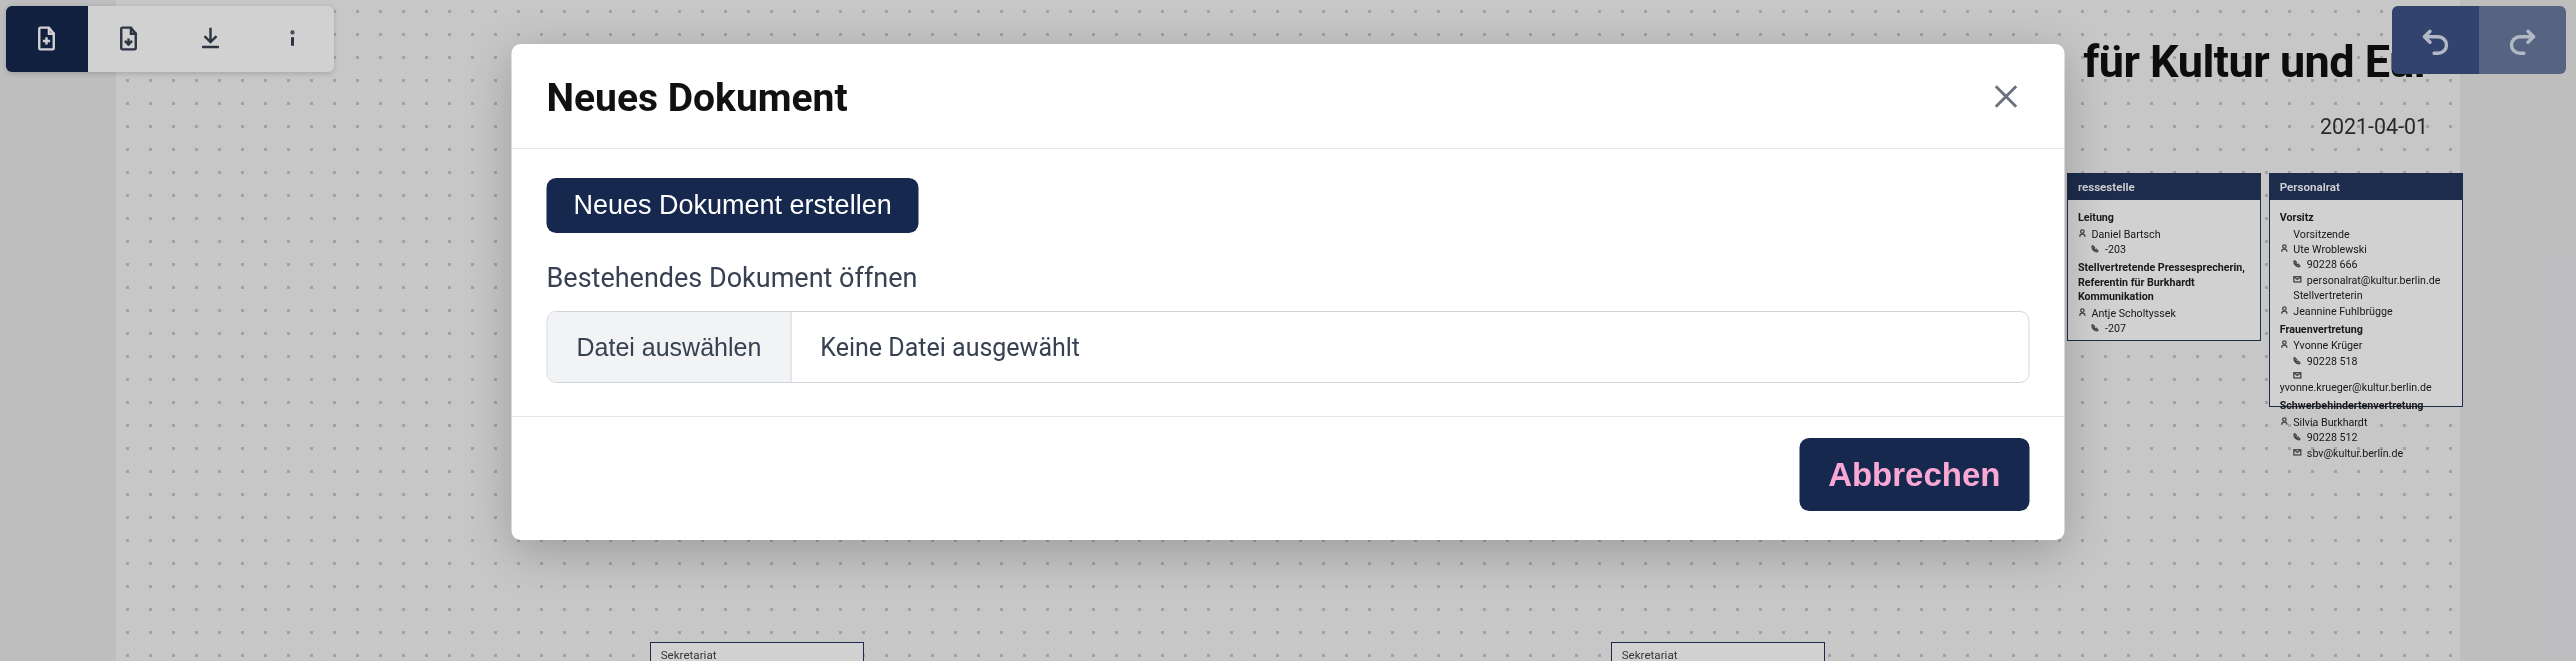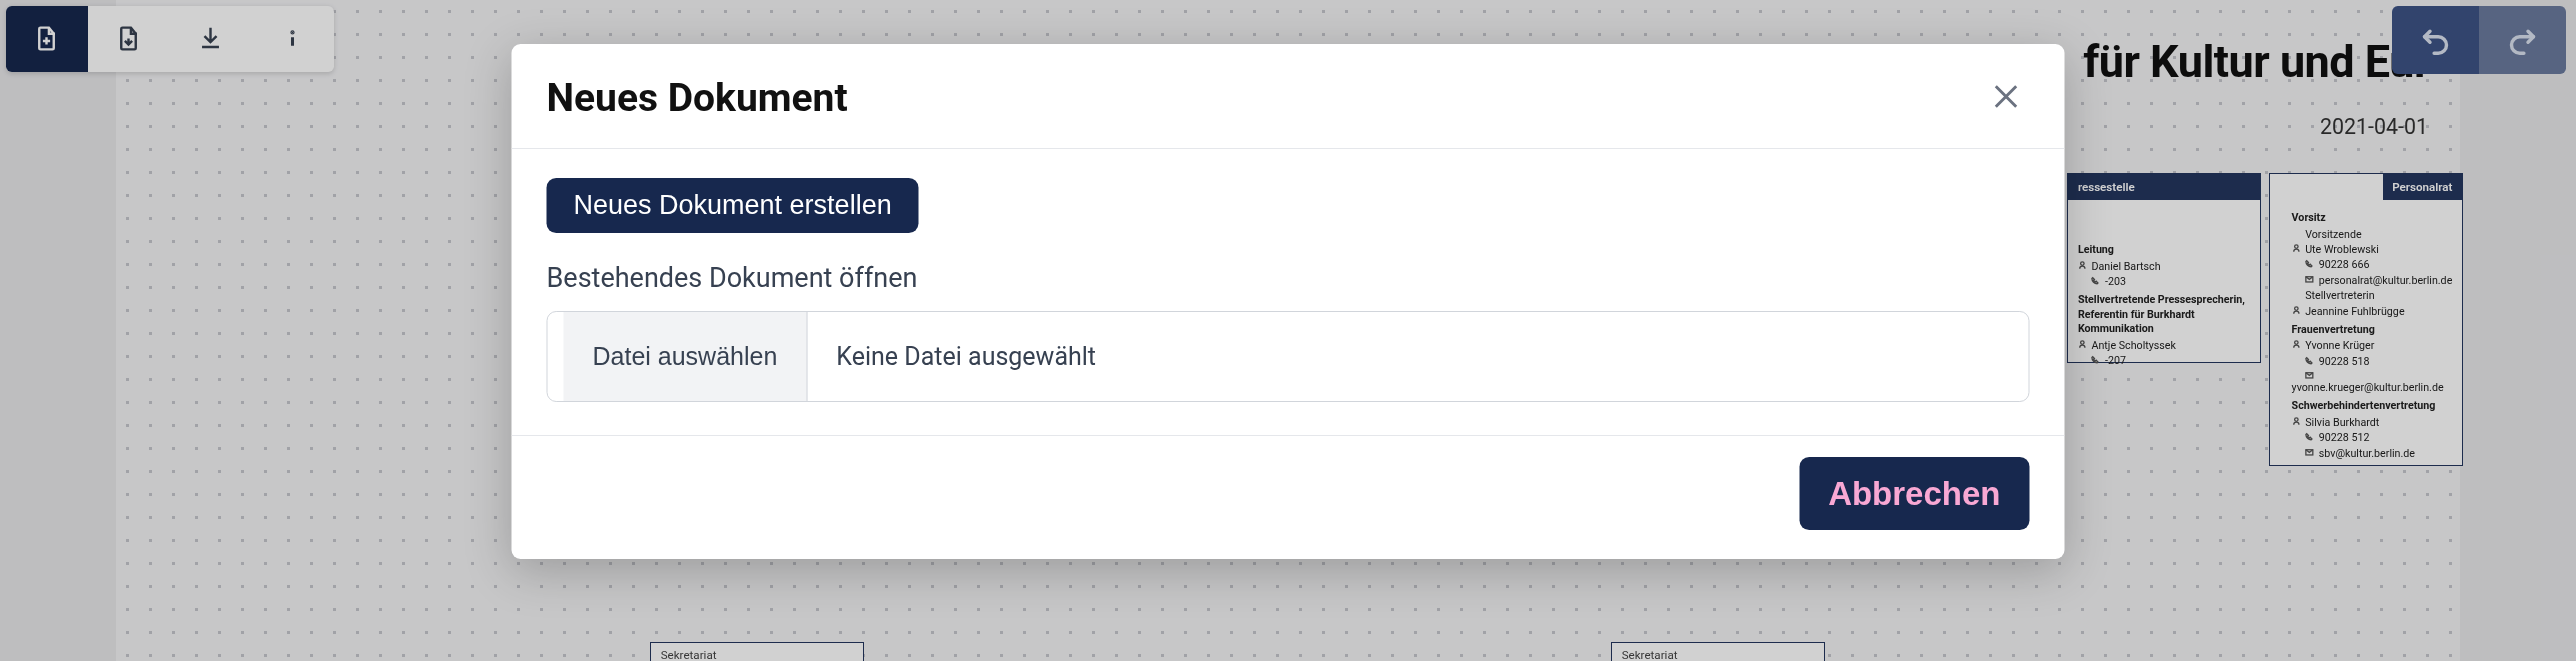--- a/index.html
+++ b/index.html
@@ -31,39 +31,39 @@
     
     
     .cards { position: absolute; top: 173px; right: 113px; display: flex; gap: 7.8px; z-index:2; }
     .card { background: #fff; border: 1.9px solid #24365f; width: 194px; font-size: 10.7px; display:flex; flex-direction:column; }
     .card-header { background: #24365f; color: #fff; padding: 5.8px 9.7px; font-weight: 600; font-size: 11.6px; }
     .card-body { padding: 7.8px 9.7px 9.7px; color: #222; line-height: 1.35; }
     .card-body .section-title { font-weight: 700; margin-top: 3.9px; margin-bottom:1.9px; }
     .card-body .row { display:flex; align-items:flex-start; gap:4.9px; margin:1px 0; }
     .card-body .row svg { width:8.7px; height:8.7px; flex-shrink:0; margin-top:1px; stroke:#555; fill:none; stroke-width:1.5; }
     .card-body .subrow { padding-left: 13.6px; }
-    .card.c1 { height: 190px; gap: 32px; }
-    .card.c2 { height: 293px; align-items: flex-end; }
+    .card.c1 { height: 168px; }
+    .card.c2 { height: 234px; }
     
     
     .sek { position:absolute; bottom:0; background:#fff; border:1.9px solid #24365f; border-bottom:none; padding:4.9px 9.7px 0; font-size:11.6px; color:#444; z-index:2; }
     .sek1 { left:650px; width:214px; }
     .sek2 { left:1611px; width:214px; }
     
     
     .modal { position: absolute; top: 44px; left: 50%; transform: translateX(-50%); width: 1553px; background: #fff; border-radius: 9px; box-shadow: 0 11.6px 47px rgba(0,0,0,0.22); z-index: 10; overflow: hidden; }
     .modal-head { display: flex; align-items: center; justify-content: space-between; padding: 29px 35px 25px; }
     .modal-head h2 { font-size: 39px; font-weight: 700; color: #111; }
     .modal-head .close { background: none; border: none; cursor: pointer; padding: 5.8px; }
     .modal-head .close svg { width: 35px; height: 35px; stroke: #6b7280; stroke-width: 2; }
     .modal hr { border: none; border-top: 1px solid #e5e7eb; }
     .modal-body { padding: 29px 35px 33px; }
     .btn-primary { background: #17284e; color: #fff; border: none; border-radius: 9.7px; padding: 12px 27px; font-size: 27px; font-weight: 500; cursor: pointer; }
     .section-label { font-size: 27px; color: #374151; margin: 29px 0 17.5px; }
-    .filepick { display: flex; border: 1px solid #d1d5db; border-radius: 9.7px; overflow: hidden; height: 91px; align-items:stretch;padding-left:16px; }
+    .filepick { display: flex; border: 1px solid #d1d5db; border-radius: 9.7px; overflow: hidden; height: 72px; align-items:stretch; }
     .filepick-btn { background: #f2f3f5; border: none; border-right: 1px solid #d1d5db; padding: 0 29px; font-size: 25px; color: #374151; cursor: pointer; }
     .filepick-label { flex:1; display:flex; align-items:center; padding: 0 29px; font-size: 25px; color: #374151; }
     .modal-foot { padding: 21.4px 35px 29px; display:flex; justify-content:flex-end; }
     .btn-cancel { background: #17284e; color: #f9a8d4; border: none; border-radius: 9.7px; padding: 17.5px 29px; font-size: 33px; font-weight: 700; cursor: pointer; }
   </style>
 </head>
 <body>
 
 <div class="canvas"></div>
 

